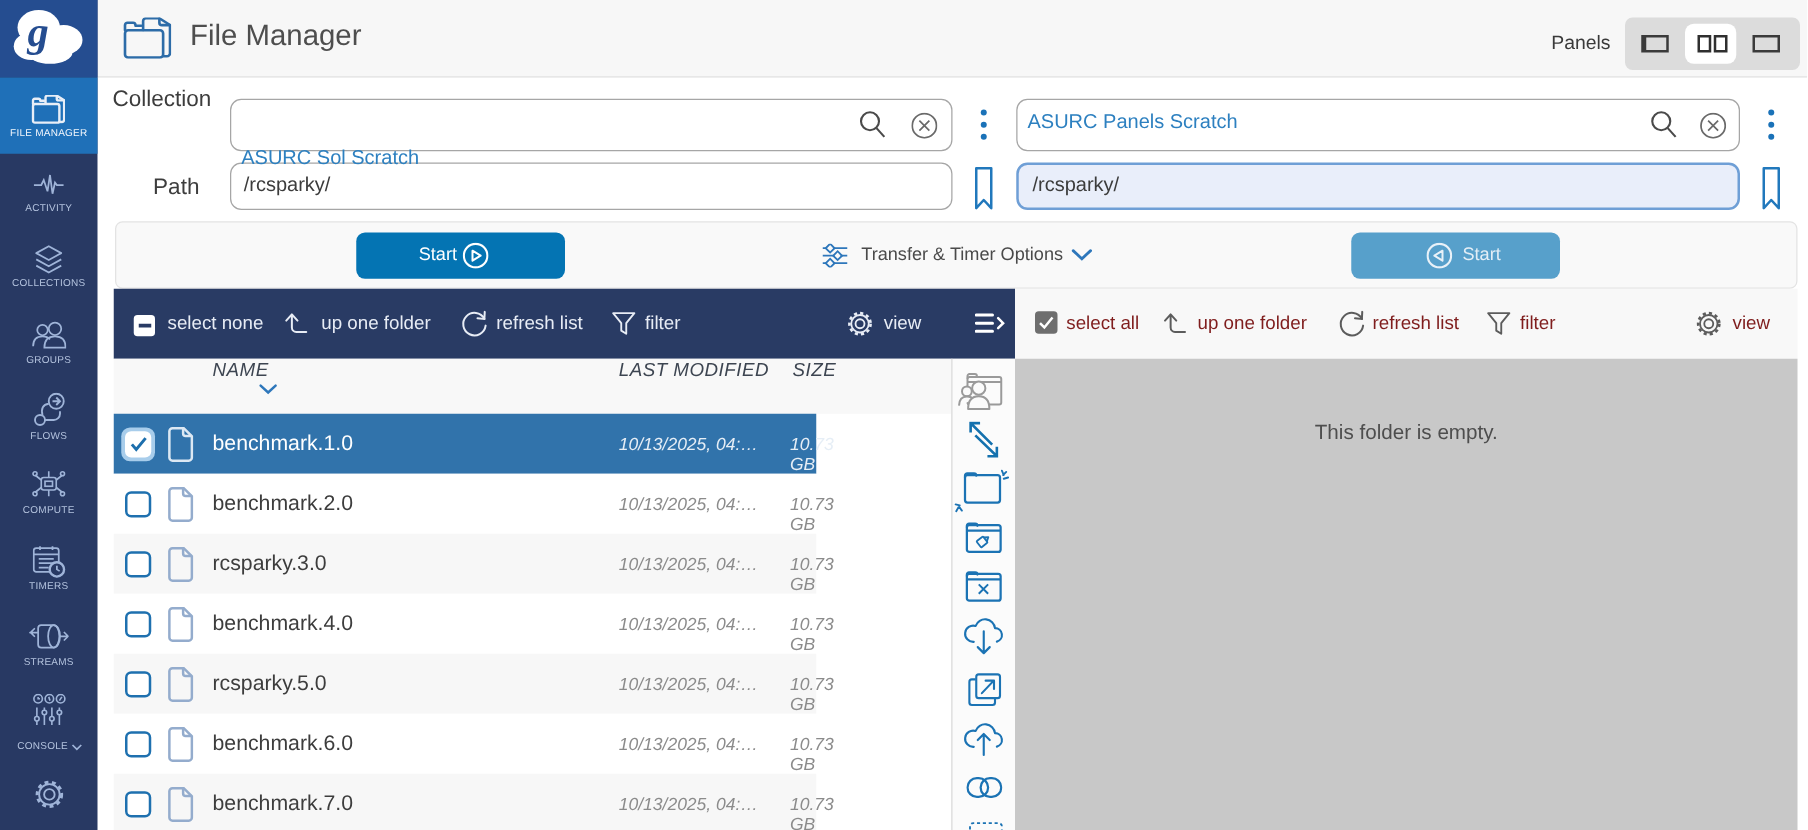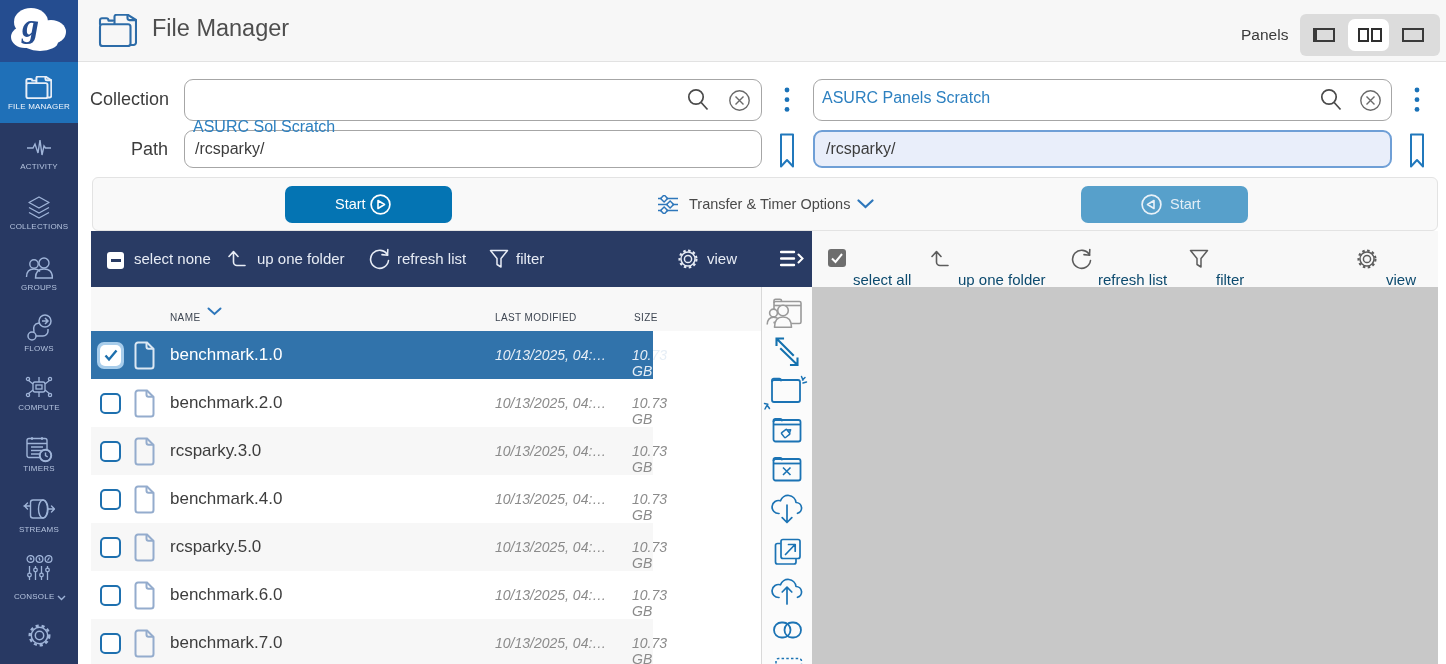--- a/index.html
+++ b/index.html
@@ -32,25 +32,25 @@
 
 
 .optbar { left:92px; top:177px; width:1346px; height:54px; background:#f9f9f9; border:1px solid #e3e3e3; border-radius:6px; }
 .sbtn { top:186px; width:167px; height:37px; border-radius:7px; font-size:14.5px; color:#fff; }
 .opttext { left:689px; top:196px; font-size:14.5px; color:#4a4a4a; }
 
 
 .tl { left:91px; top:231px; width:721px; height:56px; background:#293b64; }
 .tr { left:812px; top:231px; width:626px; height:56px; background:#f8f8f8; }
 .ti { top:250px; font-size:15px; white-space:nowrap; color:#e7ecf5; }
-.tig { top:250px; font-size:15px; white-space:nowrap; color:#0c4a6e;margin-top:21px; }
+.tig { top:250px; font-size:15px; white-space:nowrap; color:#7f1d1d; }
 
 
 .thead { left:91px; top:287px; width:670px; height:44px; background:#f8f8f8; }
-.th { top:312px; font-size:10px; color:#3d4551; letter-spacing:0.4px; }
+.th { top:288px; font-size:15px; color:#3d4551; letter-spacing:0.4px;font-style:italic; }
 .row { left:91px; width:562px; height:48px; }
 .nm { position:absolute; left:79px; top:14px; font-size:17px; color:#3d3d3d; }
 .dt { position:absolute; left:404px; top:16px; font-size:14px; font-style:italic; color:#8b8b8b; }
 .sz { position:absolute; left:541px; top:16px; font-size:14px; font-style:italic; color:#8b8b8b; }
 .cb { position:absolute; left:9px; top:14px; width:21px; height:21px; border:2px solid #1e70af; border-radius:5px; background:#fff; }
 .fdoc { position:absolute; left:43px; top:10px; }
 
 
 .strip { left:761px; top:287px; width:51px; height:377px; background:#fbfbfb; border-left:1px solid #d9d9d9; }
 .rempty { left:812px; top:287px; width:626px; height:377px; background:#c8c8c8; }
@@ -191,22 +191,22 @@
 
 <svg class="abs" style="left:26px; top:622px;" width="27" height="27" viewBox="0 0 27 27">
   <g fill="none" stroke="#9fb4d8">
     <circle cx="13.5" cy="13.5" r="9.8" stroke-width="2.4" stroke-dasharray="3.1 2.9"></circle>
     <circle cx="13.5" cy="13.5" r="8.2" stroke-width="1.5"></circle>
     <circle cx="13.5" cy="13.5" r="4.2" stroke-width="1.5"></circle>
   </g>
 </svg>
 <div class="abs nlab" style="top:664px;margin-left:12px;">SETTINGS</div>
 
-<div class="abs flabel" style="left:85px; top:89px; width:84px; text-align:right;">Collection</div>
-<div class="abs flabel" style="left:84px; top:139px; width:84px; text-align:right;">Path</div>
+<div class="abs flabel" style="left:85px; top:69px; width:84px; text-align:right;">Collection</div>
+<div class="abs flabel" style="left:99px; top:139px; width:84px; text-align:center;">Path</div>
 <div class="abs inp" style="left:184px; top:79px; width:578px; height:42px;"></div>
 <div class="abs inp" style="left:813px; top:79px; width:579px; height:42px;"></div>
 <div class="abs inp" style="left:184px; top:130px; width:578px; height:38px;"></div>
 <div class="abs" style="left:813px; top:130px; width:579px; height:38px; background:#e9eefa; border:2px solid #6f9fd6; border-radius:9px;"></div>
 <div class="abs ctext" style="left:193px; top:89px;margin-top:29px;">ASURC Sol Scratch</div>
 <div class="abs ctext" style="left:822px; top:89px;">ASURC Panels Scratch</div>
 <div class="abs ptext" style="left:195px; top:140px;">/rcsparky/</div>
 <div class="abs ptext" style="left:826px; top:140px;">/rcsparky/</div>
 
 <svg class="abs" style="left:686px; top:88px;" width="24" height="24" viewBox="0 0 24 24">
@@ -524,14 +524,15 @@
     <rect x="1" y="1.5" width="16.5" height="15" rx="7.5"></rect>
     <rect x="11.5" y="1.5" width="16.5" height="15" rx="7.5"></rect>
   </g>
 </svg>
 
 <svg class="abs" style="left:775px; top:657px;" width="28" height="7" viewBox="0 0 28 7">
   <path d="M1 6.5 V4 a2.5 2.5 0 0 1 2.5 -2.5 H24 a2.5 2.5 0 0 1 2.5 2.5 V6.5" fill="none" stroke="#1b73b4" stroke-width="1.5" stroke-dasharray="2.5 2.2"></path>
 </svg>
 
 <div class="abs rempty"></div>
+<div class="abs emptytext">This folder is empty.</div>
 
 </div>
 
 </body></html>

